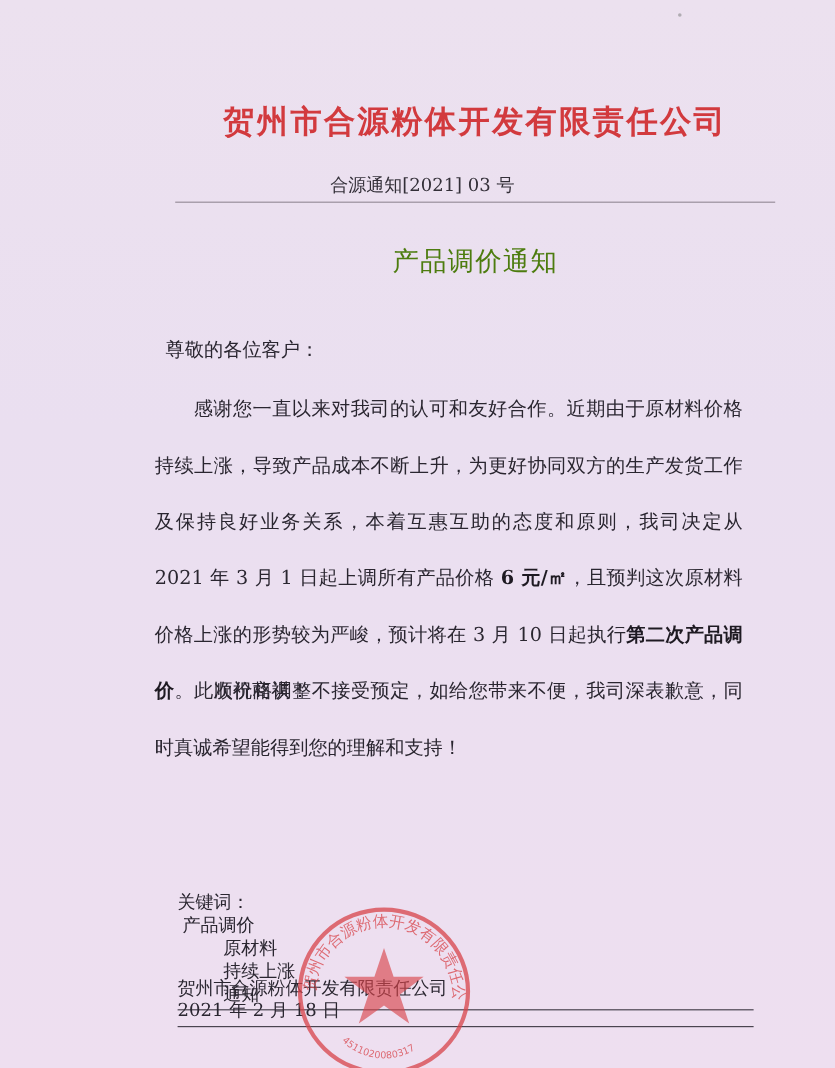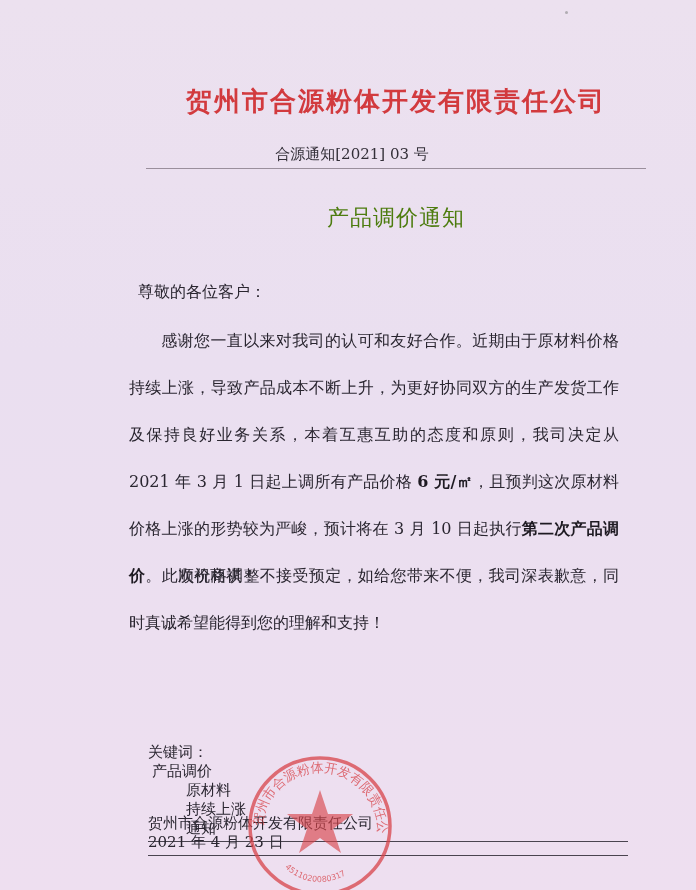--- a/index.html
+++ b/index.html
@@ -74,21 +74,21 @@
     <span>关键词：</span>
     <span class="item first">产品调价</span>
     <span class="item">原材料</span>
     <span class="item">持续上涨</span>
     <span class="item">通知</span>
   </div>
 
 
   <div class="footer-line sig">
     <span>贺州市合源粉体开发有限责任公司</span>
-    <span>2021 年 4 月 23 日</span>
+    <span>2021 年 2 月 18 日</span>
   </div>
 
   <svg class="seal" viewBox="0 0 160 150">
     <defs>
       <path id="arcTop" d="M 22 80 A 58 58 0 1 1 138 80"></path>
       <path id="arcBot" d="M 40 112 A 50 50 0 0 0 120 112"></path>
     </defs>
     <ellipse cx="80" cy="76" rx="70" ry="68" fill="none" stroke="#d8444a" stroke-width="3.5"></ellipse>
     <polygon points="80,40 88,64 113,64 93,79 101,103 80,88 59,103 67,79 47,64 72,64" fill="#d8444a" opacity="0.85"></polygon>
     <text font-family="DejaVu Sans, sans-serif" font-size="13" fill="#d8444a">

